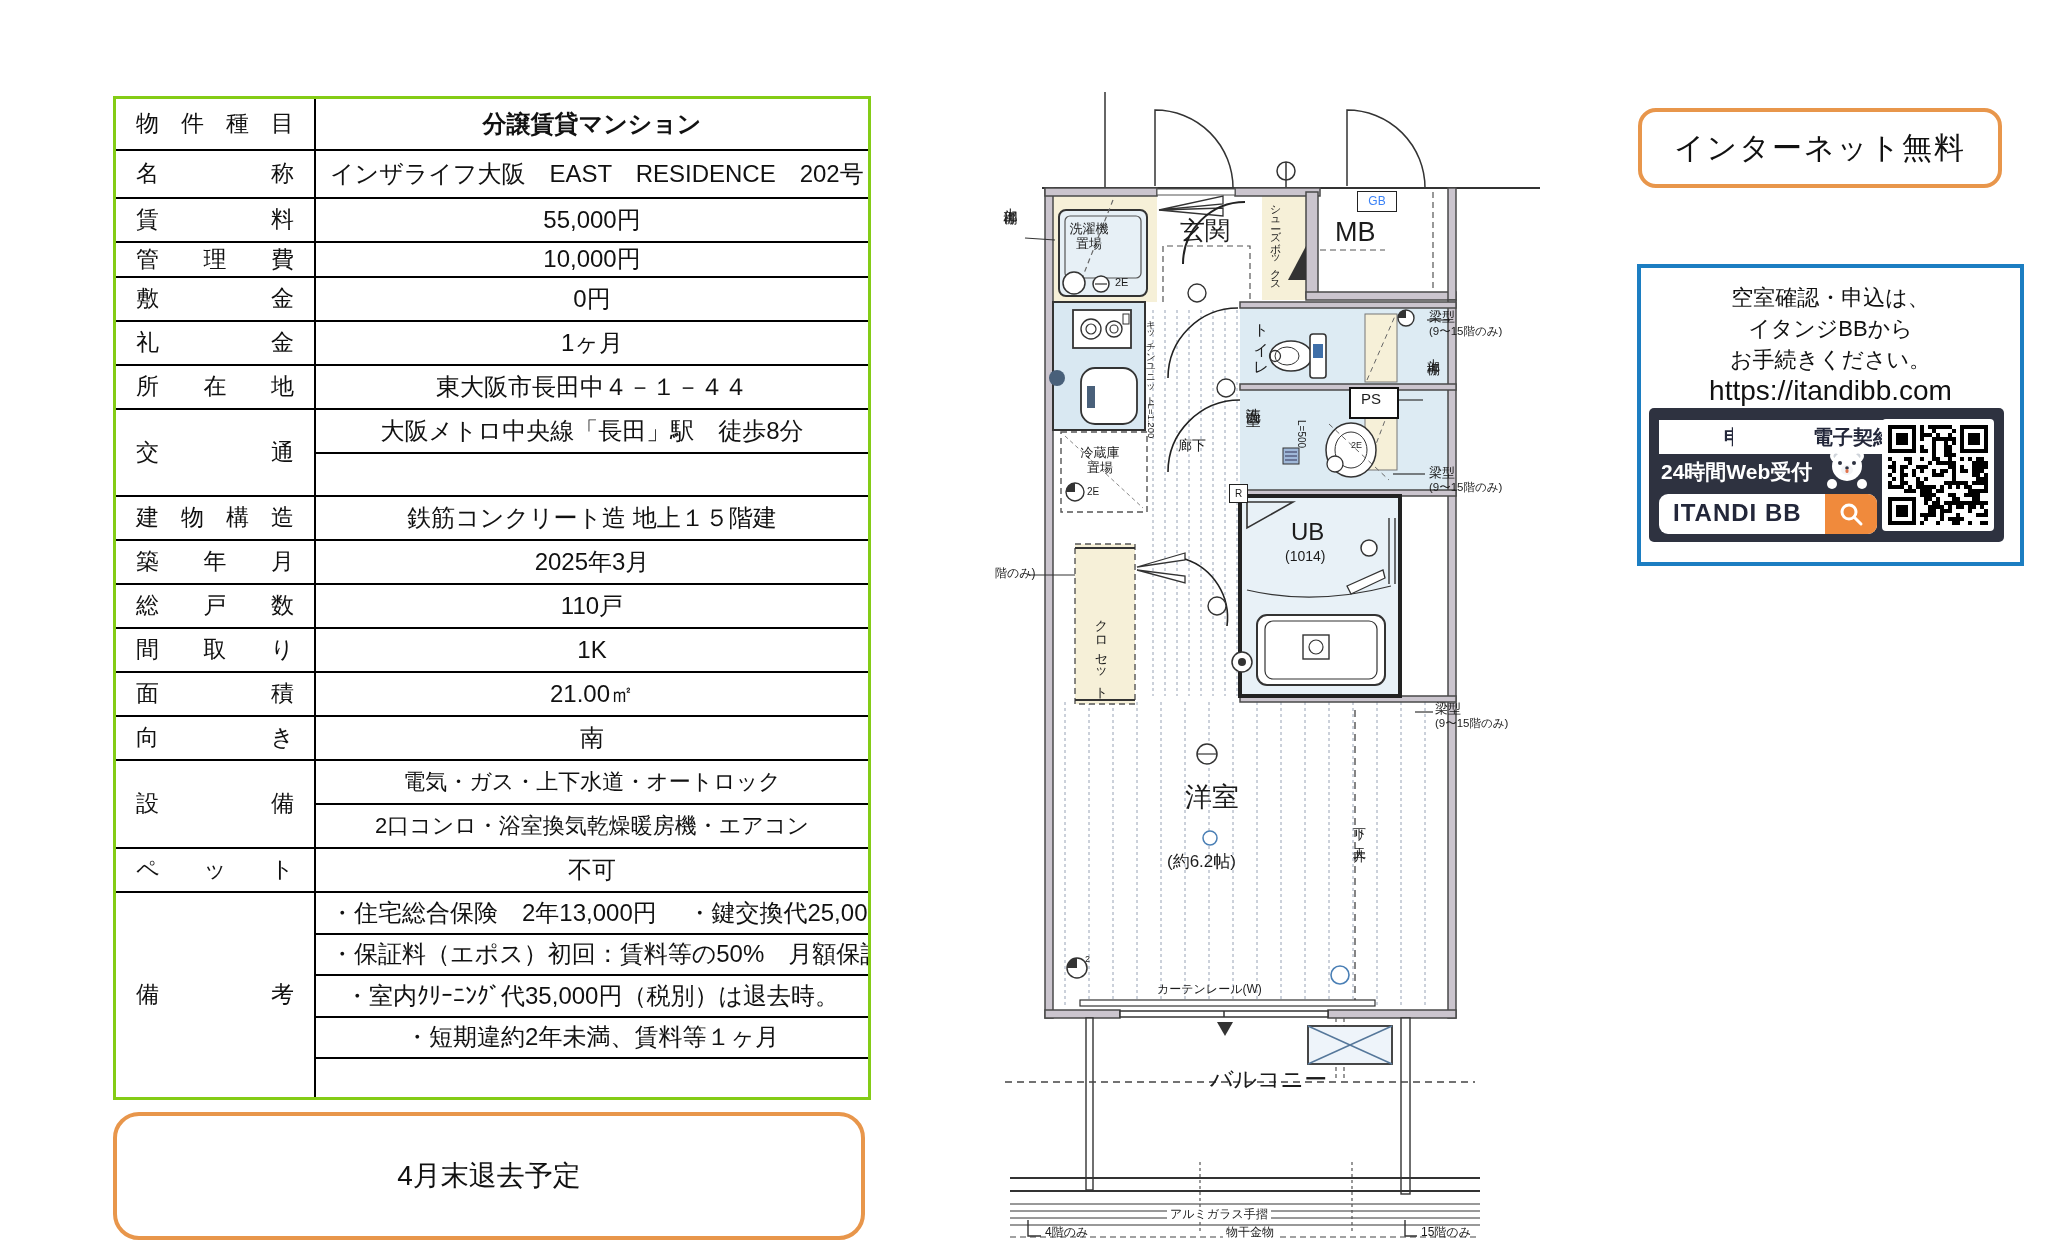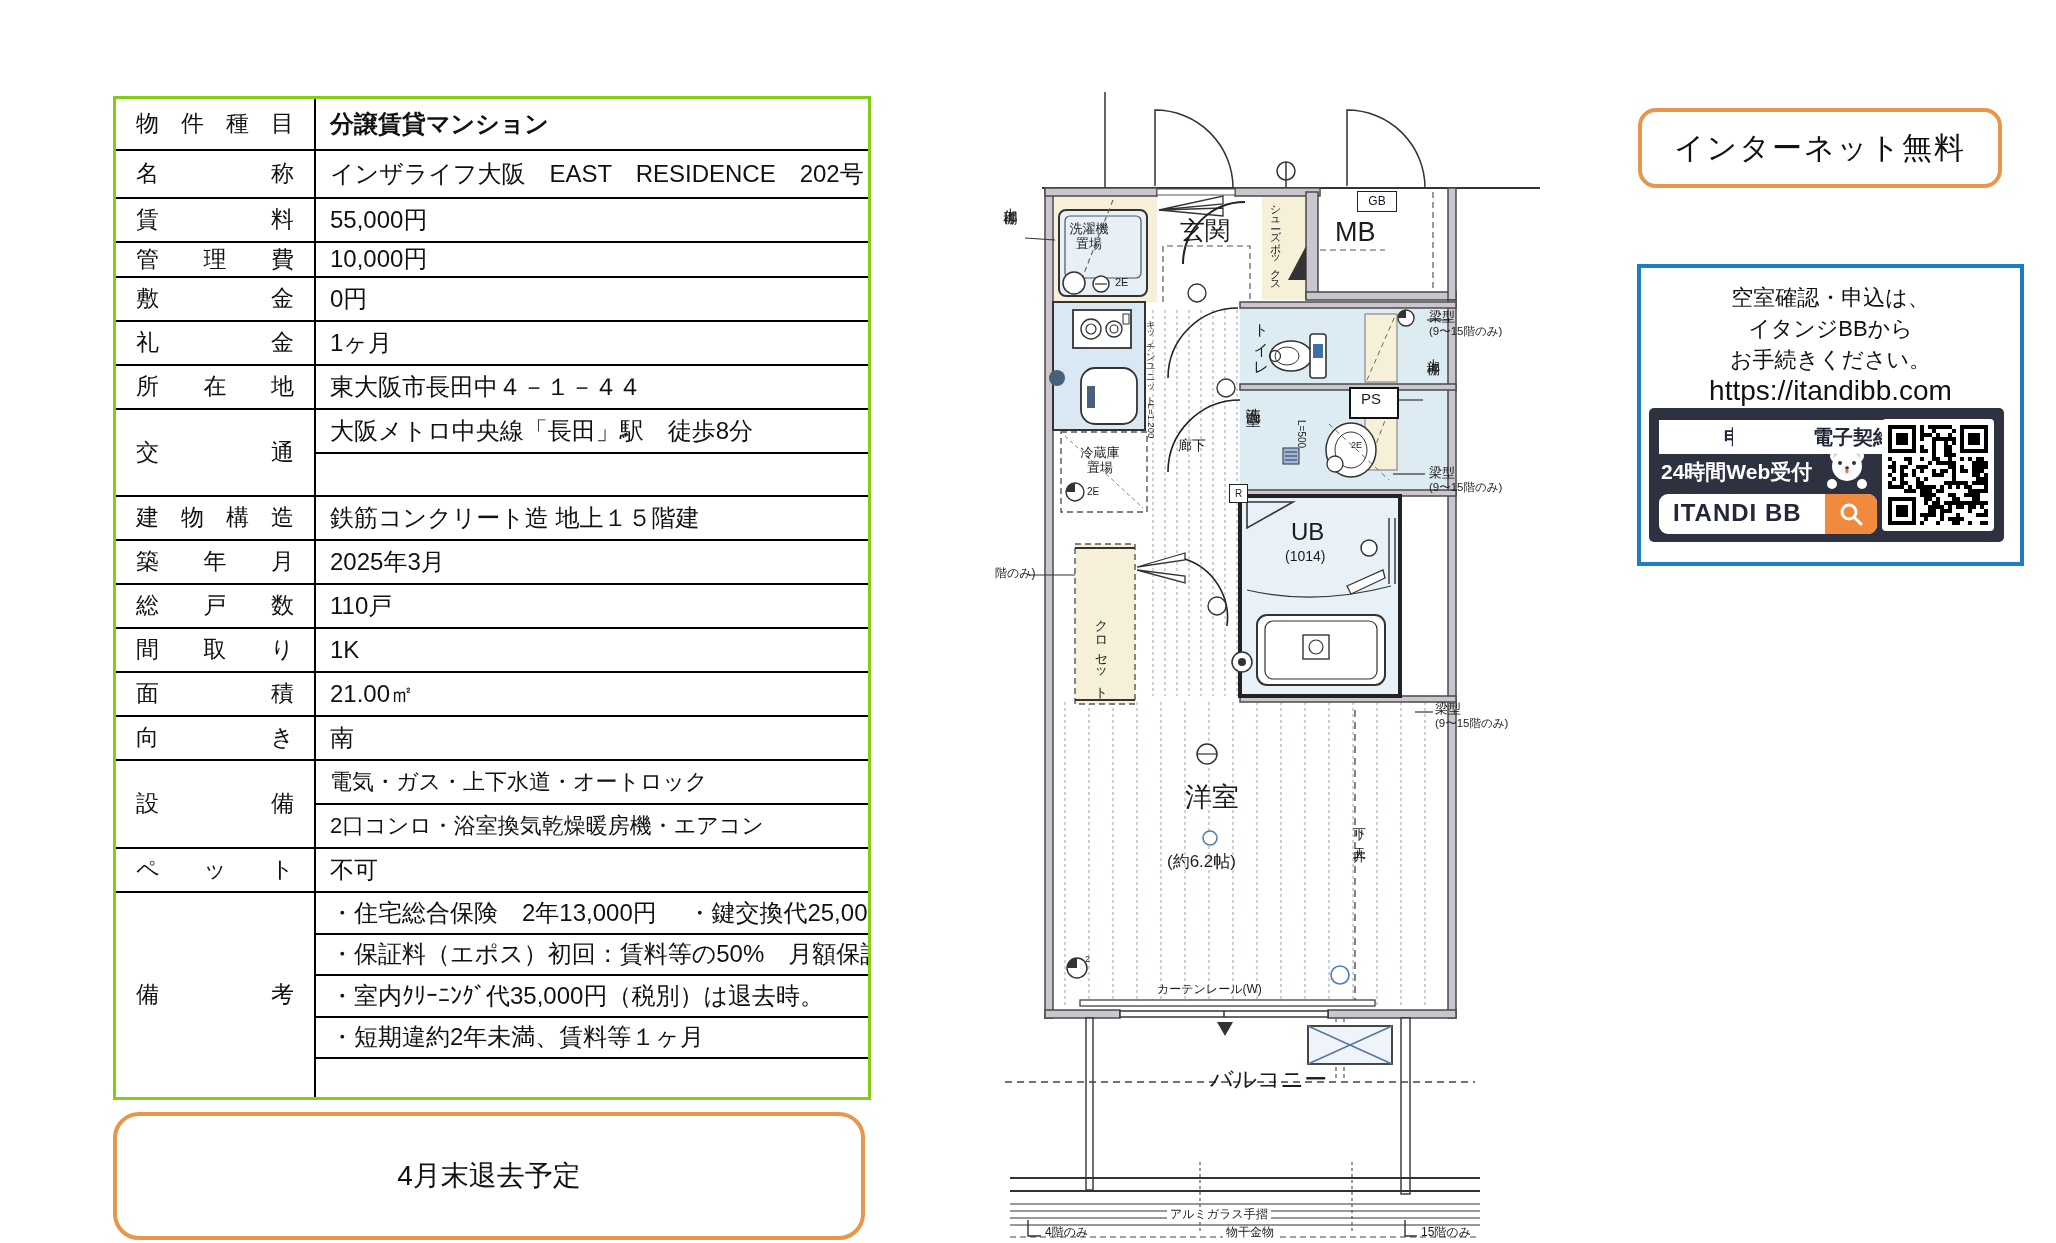--- a/index.html
+++ b/index.html
@@ -5,21 +5,21 @@
   html,body{margin:0;padding:0;background:#888;}
   .page{position:relative;width:2056px;height:1243px;background:#ffffff;overflow:hidden;
         font-family:"Liberation Sans","DejaVu Sans",sans-serif;color:#111;}
 
   
   table.spec{position:absolute;left:113px;top:96px;width:758px;border-collapse:collapse;
              table-layout:fixed;border:3px solid #84cc16;}
   table.spec th,table.spec td{border:2px solid #000;overflow:hidden;white-space:nowrap;}
   table.spec th{width:158px;font-size:23px;font-weight:normal;padding:0 20px;
                 text-align:justify;text-align-last:justify;}
-  table.spec td{font-size:24px;padding:0 14px;margin-left:25px;}
+  table.spec td{font-size:24px;text-align:center;padding:0 14px;margin-left:25px;}
   td.small-val{font-size:21px;letter-spacing:0;}
   td.note{font-size:19px;text-align:left;padding-left:12px;}
 
   
   .orange-box{position:absolute;border:4px solid #E8964B;border-radius:18px;background:#fff;
               display:flex;align-items:center;justify-content:center;}
   .internet-box{left:1638px;top:108px;width:356px;height:72px;font-size:30px;letter-spacing:2px;}
   .notice-box{left:113px;top:1112px;width:744px;height:120px;border-radius:26px;font-size:28px;}
 
   .itandi-box{position:absolute;left:1637px;top:264px;width:379px;height:294px;
@@ -335,21 +335,21 @@
       <line x1="357" y1="1092" x2="357" y2="1162" stroke="#555" stroke-width="1.2" stroke-dasharray="3,3"></line>
       <polyline points="33,1150 33,1166 46,1166" fill="none" stroke="#333" stroke-width="1.4"></polyline>
       <polyline points="410,1150 410,1166 422,1166" fill="none" stroke="#333" stroke-width="1.4"></polyline>
     </svg>
 
     <div class="fpl vert" style="left:8px;top:126px;font-size:14px">上部棚</div>
     <div class="fpl" style="left:70px;top:152px;width:48px;font-size:13px;white-space:normal;text-align:center">洗濯機置場</div>
     <div class="fpl" style="left:120px;top:206px;font-size:11px">2E</div>
     <div class="fpl" style="left:185px;top:146px;font-size:25px">玄関</div>
     <div class="fpl vert" style="left:274px;top:128px;font-size:11px;letter-spacing:0">シューズボックス</div>
-    <div class="fpl boxed" style="left:362px;top:121px;width:38px;height:19px;font-size:12px;color:#0f172a;border-width:1.5px">GB</div>
+    <div class="fpl boxed" style="left:362px;top:121px;width:38px;height:19px;font-size:12px;color:#3b82f6;border-width:1.5px">GB</div>
     <div class="fpl" style="left:340px;top:147px;font-size:27px">MB</div>
     <div class="fpl vert" style="left:258px;top:243px;font-size:15px">トイレ</div>
     <div class="fpl" style="left:434px;top:240px;font-size:13px">
       <div>梁型</div>
       <div style="font-size:11.5px">(9〜15階のみ)</div>
     </div>
     <div class="fpl vert" style="left:430px;top:278px;font-size:13px">上部棚</div>
     <div class="fpl" style="left:434px;top:396px;font-size:13px">
       <div>梁型</div>
       <div style="font-size:11.5px">(9〜15階のみ)</div>

